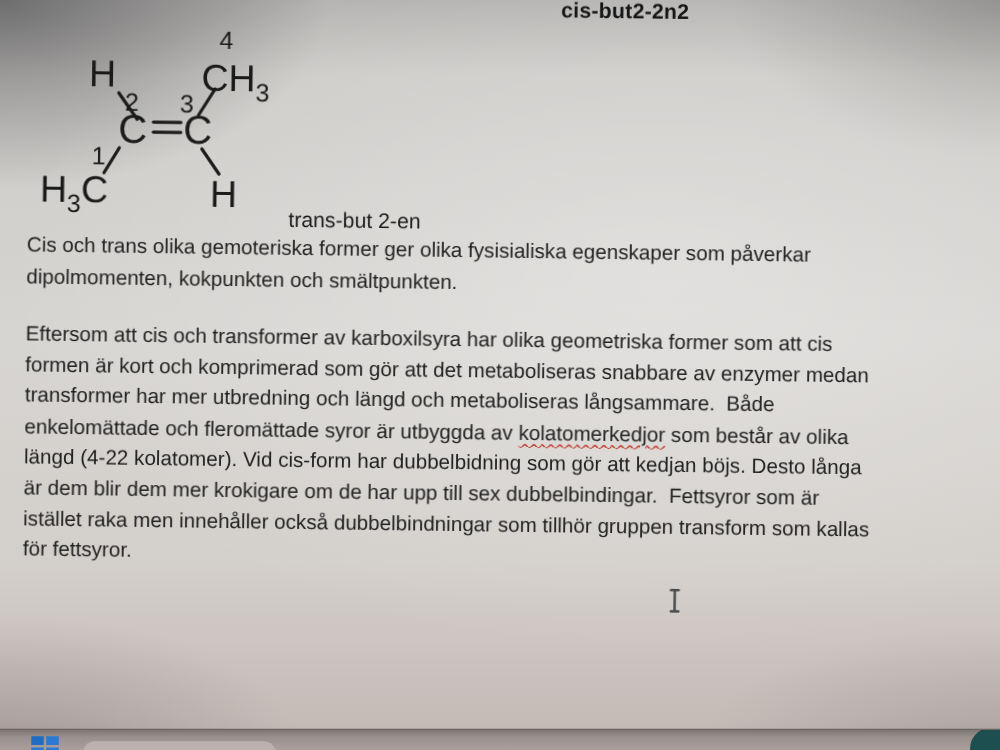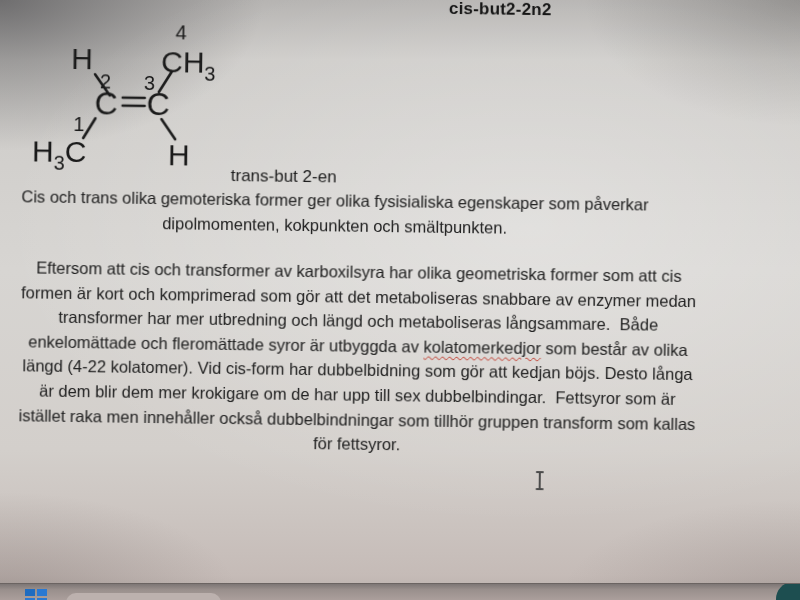--- a/index.html
+++ b/index.html
@@ -7,21 +7,21 @@
     width:800px;height:600px;overflow:hidden;position:relative;
     font-family:"Liberation Sans", sans-serif;
     background:
       radial-gradient(120% 90% at 66% 38%, rgba(255,255,255,0.30) 0%, rgba(255,255,255,0) 55%),
       radial-gradient(55% 42% at 0% 0%, rgba(42,42,46,0.50) 0%, rgba(42,42,46,0) 60%),
       radial-gradient(45% 35% at 100% 0%, rgba(70,68,66,0.30) 0%, rgba(70,68,66,0) 60%),
       radial-gradient(50% 30% at 0% 100%, rgba(95,82,80,0.30) 0%, rgba(95,82,80,0) 60%),
       radial-gradient(50% 28% at 100% 100%, rgba(95,82,80,0.22) 0%, rgba(95,82,80,0) 60%),
       linear-gradient(180deg,#b4b2b0 0%,#cdcbc8 10%,#d7d5d2 45%,#d3cfcb 75%,#c5bbb7 96%,#b9afab 100%);
   }
-  .photo{position:absolute;inset:0;text-align:center;}
+  .photo{position:absolute;inset:0;}
   .tilt{
     position:absolute;inset:0;
     transform:rotate(0.75deg);transform-origin:0 0;
     filter:blur(0.3px);
     color:#232323;
   }
   .heading-top{
     position:absolute;left:449px;top:-7px;
     font-size:17px;font-weight:bold;letter-spacing:0.2px;color:#161616;
   }

